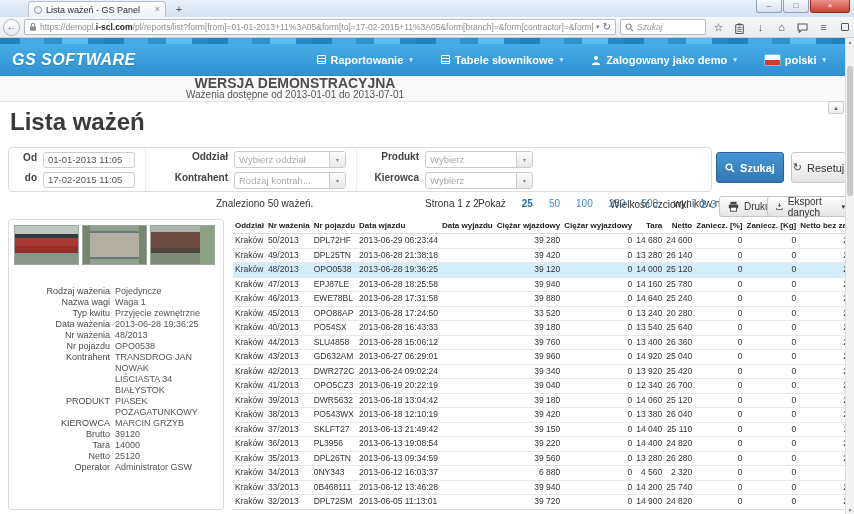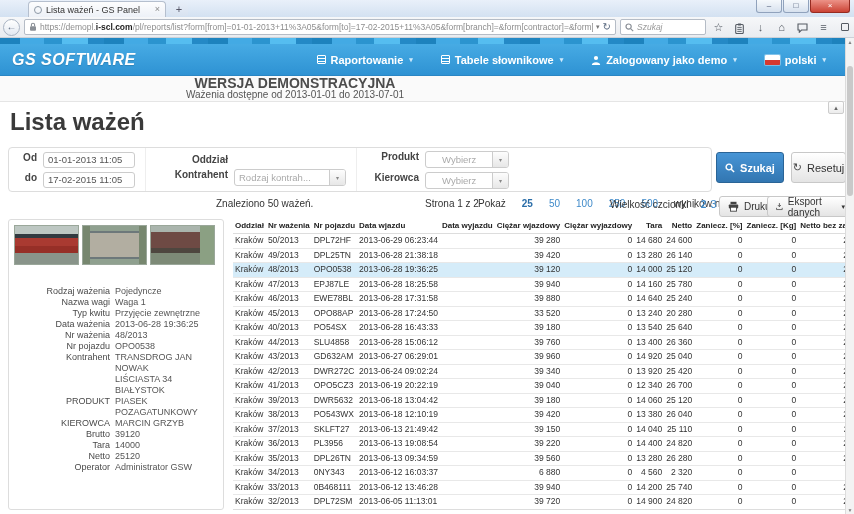--- a/index.html
+++ b/index.html
@@ -73,21 +73,21 @@
   .fgroup{display:flex;flex-direction:column;justify-content:center;gap:4px;padding:0 10px;
     border-right:1px solid #eee;}
   .fgroup:last-child{border-right:none;}
   .frow{display:flex;align-items:flex-start;gap:6px;}
   .flabel{font-size:10px;font-weight:bold;color:#444;text-align:right;flex:none;}
   .w20{width:18px;} .w74{width:72px;} .w54{width:52px;}
   .finput{width:92px;height:16px;box-sizing:border-box;border:1px solid #ccc;border-radius:3px;
     font-size:9.5px;color:#555;padding:1px 4px;font-family:inherit;outline:none;background:#fff;}
   .sel{height:17px;box-sizing:border-box;border:1px solid #ccc;border-radius:3px;background:#fff;
     display:flex;align-items:center;font-size:9.5px;color:#aaa;overflow:hidden;}
-  .sel.w112{width:112px;} .sel.w100{width:84px;padding-left:12px;}
+  .sel.w112{width:112px;} .sel.w100{width:108px;}
   .sel-text{flex:1;padding:0 4px;white-space:nowrap;overflow:hidden;}
   .sel-btn{width:15px;align-self:stretch;border-left:1px solid #ccc;flex:none;
     background:linear-gradient(#fdfdfd,#e7e7e7);color:#888;font-size:6px;
     display:flex;align-items:center;justify-content:center;}
   .btn{display:flex;align-items:center;justify-content:center;gap:5px;box-sizing:border-box;
     border-radius:3px;cursor:default;}
   #search-button{position:absolute;top:152px;left:716px;width:68px;height:31px;
     background:linear-gradient(#4795d6,#3276b1);border:1px solid #2a6496;
     color:#fff;font-size:11px;font-weight:bold;}
   #reset-button{position:absolute;top:152px;left:791px;width:55px;height:31px;
@@ -241,20 +241,24 @@
       <input class="finput" value="01-01-2013 11:05" style="">
     </div>
     <div class="frow">
       <span class="flabel w20">do</span>
       <input class="finput" value="17-02-2015 11:05" style="">
     </div>
   </div>
   <div class="fgroup">
     <div class="frow">
       <span class="flabel w74">Oddział</span>
+      <div class="sel w112">
+        <span class="sel-text">Wybierz oddział</span>
+        <span class="sel-btn">▾</span>
+      </div>
     </div>
     <div class="frow">
       <span class="flabel w74">Kontrahent</span>
       <div class="sel w112">
         <span class="sel-text">Rodzaj kontrah...</span>
         <span class="sel-btn">▾</span>
       </div>
     </div>
   </div>
   <div class="fgroup">

